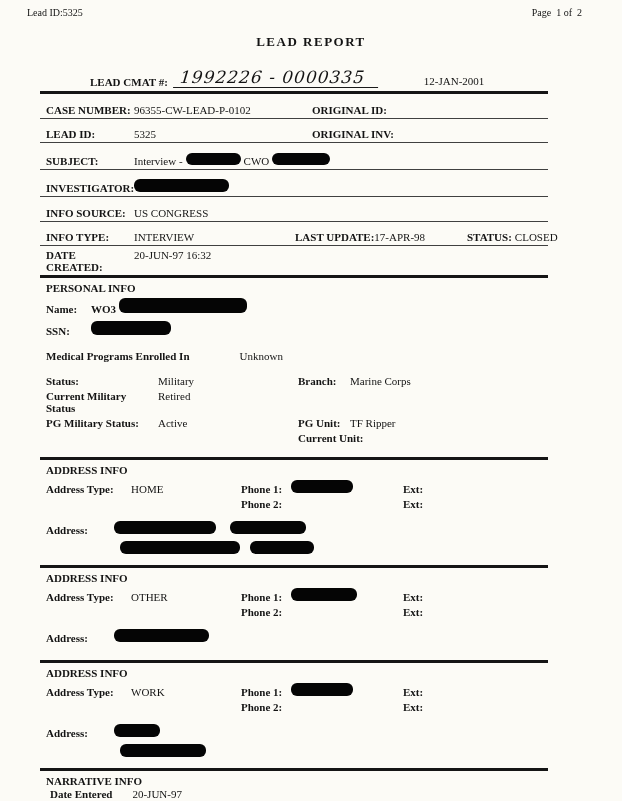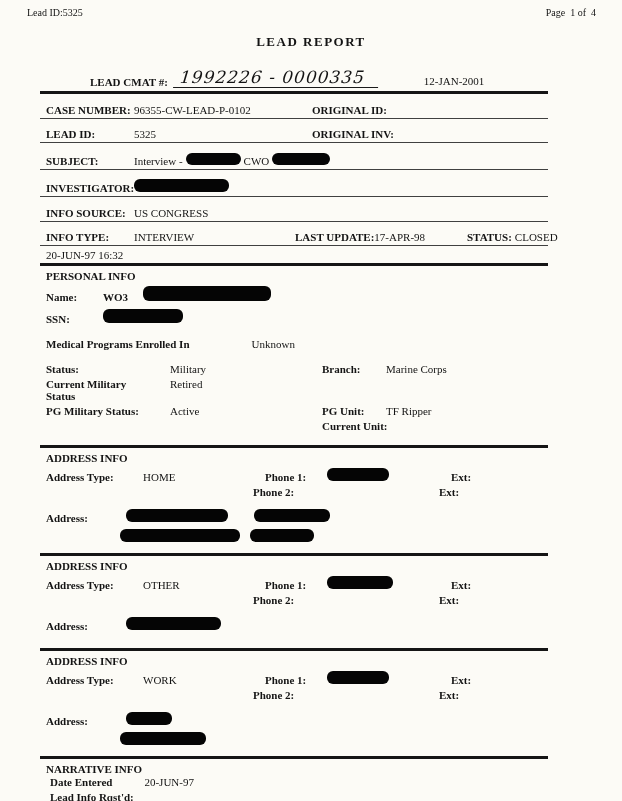--- a/index.html
+++ b/index.html
@@ -2,55 +2,55 @@
 <html><head>
 <meta charset="utf-8">
 <style>
   * { margin:0; padding:0; box-sizing:border-box; }
   html,body { background:#d8d8d8; }
   body { font-family:"Liberation Serif", serif; }
   .page {
     width:622px; height:801px; margin:0 auto; position:relative;
     background:#fcfbf6; color:#141414; overflow:hidden;
   }
-  .topbar { display:flex; justify-content:space-between; padding:7px 26px 0 27px; font-size:10px; }
+  .topbar { display:flex; justify-content:space-between; padding:7px 40px 0 27px; font-size:10px; }
   .pre { white-space:pre; }
   .title { text-align:center; font-weight:bold; font-size:13px; letter-spacing:1.5px; margin-top:16px; }
   .content { margin-left:40px; width:552px; }
   .b { font-weight:bold; }
   .cell { flex-shrink:0; }.c45{width:45px}.c50{width:50px}.c52{width:52px}.c68{width:68px}
   .c85{width:85px}.c88{width:88px}.c110{width:110px}.c112{width:112px}
   .c140{width:140px}.c161{width:161px}.c172{width:172px}.c178{width:178px}.c195{width:195px}
   .cmat-row { display:flex; align-items:flex-end; margin-top:12px; padding-left:50px; font-size:11px; height:26px; }
   .handwrite {
     font-family:"DejaVu Serif", serif; font-style:italic; font-size:17px; line-height:1;
     letter-spacing:1px; border-bottom:1.5px solid #1a1a1a; padding:0 14px 1px 6px;
     margin-left:6px; transform:skewX(-6deg); white-space:nowrap;
   }
   .cmat-date { margin-left:45px; padding-bottom:1px; }
   .thick { height:3px; background:#151515; width:508px; margin-top:3px; }
   .row { display:flex; align-items:baseline; font-size:11px; padding:2.5px 0 2px 6px; width:508px; }
   .sep { border-bottom:1px solid #404040;margin-top:7px; }
   .redact { display:inline-block; background:#050505; border-radius:6px; flex-shrink:0; }
-  .prow { display:flex; align-items:baseline; font-size:11px; padding:1.5px 0 1.5px 6px;gap:12px; }
+  .prow { display:flex; align-items:baseline; font-size:11px; padding:1.5px 0 1.5px 6px; }
   .sec-title { font-size:11px; font-weight:bold; padding:4px 0 0 6px; }
   .gap3 { margin-top:3px; } .gap8 { margin-top:8px; } .gap10 { margin-top:10px; } .gap14 { margin-top:14px; }
   .addr-sub { display:flex; padding-left:80px; margin-top:3px; }
   .section { padding-bottom:8px; }
   .val-gap { margin-left:14px;padding-left:36px; }
   .tight { margin-left:3px; }
 </style>
 </head>
 <body>
 
 <div class="page">
 
   <div class="topbar">
     <span>Lead ID:5325</span>
-    <span class="pre">Page  1 of  4</span>
+    <span class="pre">Page  1 of  2</span>
   </div>
 
   <div class="title">LEAD REPORT</div>
 
   <div class="content">
 
     <div class="cmat-row">
       <span class="b">LEAD CMAT #:</span>
       <span class="handwrite">1992226 - 0000335</span>
       <span class="cmat-date">12-JAN-2001</span>
@@ -87,20 +87,21 @@
       <div class="row sep">
         <span class="b c88 cell">INFO TYPE:</span>
         <span class="c161 cell">INTERVIEW</span>
         <span class="c172 cell">
           <span class="b">LAST UPDATE:</span><span>17-APR-98</span>
         </span>
         <span class="b">STATUS:</span>
         <span class="tight">CLOSED</span>
       </div>
       <div class="row">
+        <span class="b c88 cell">DATE CREATED:</span>
         <span>20-JUN-97 16:32</span>
       </div>
     </div>
 
     <div class="thick" style="margin-top:0"></div>
 
     <div class="section">
       <div class="sec-title">PERSONAL INFO</div>
       <div class="prow gap3">
         <span class="b c45 cell">Name:</span>

